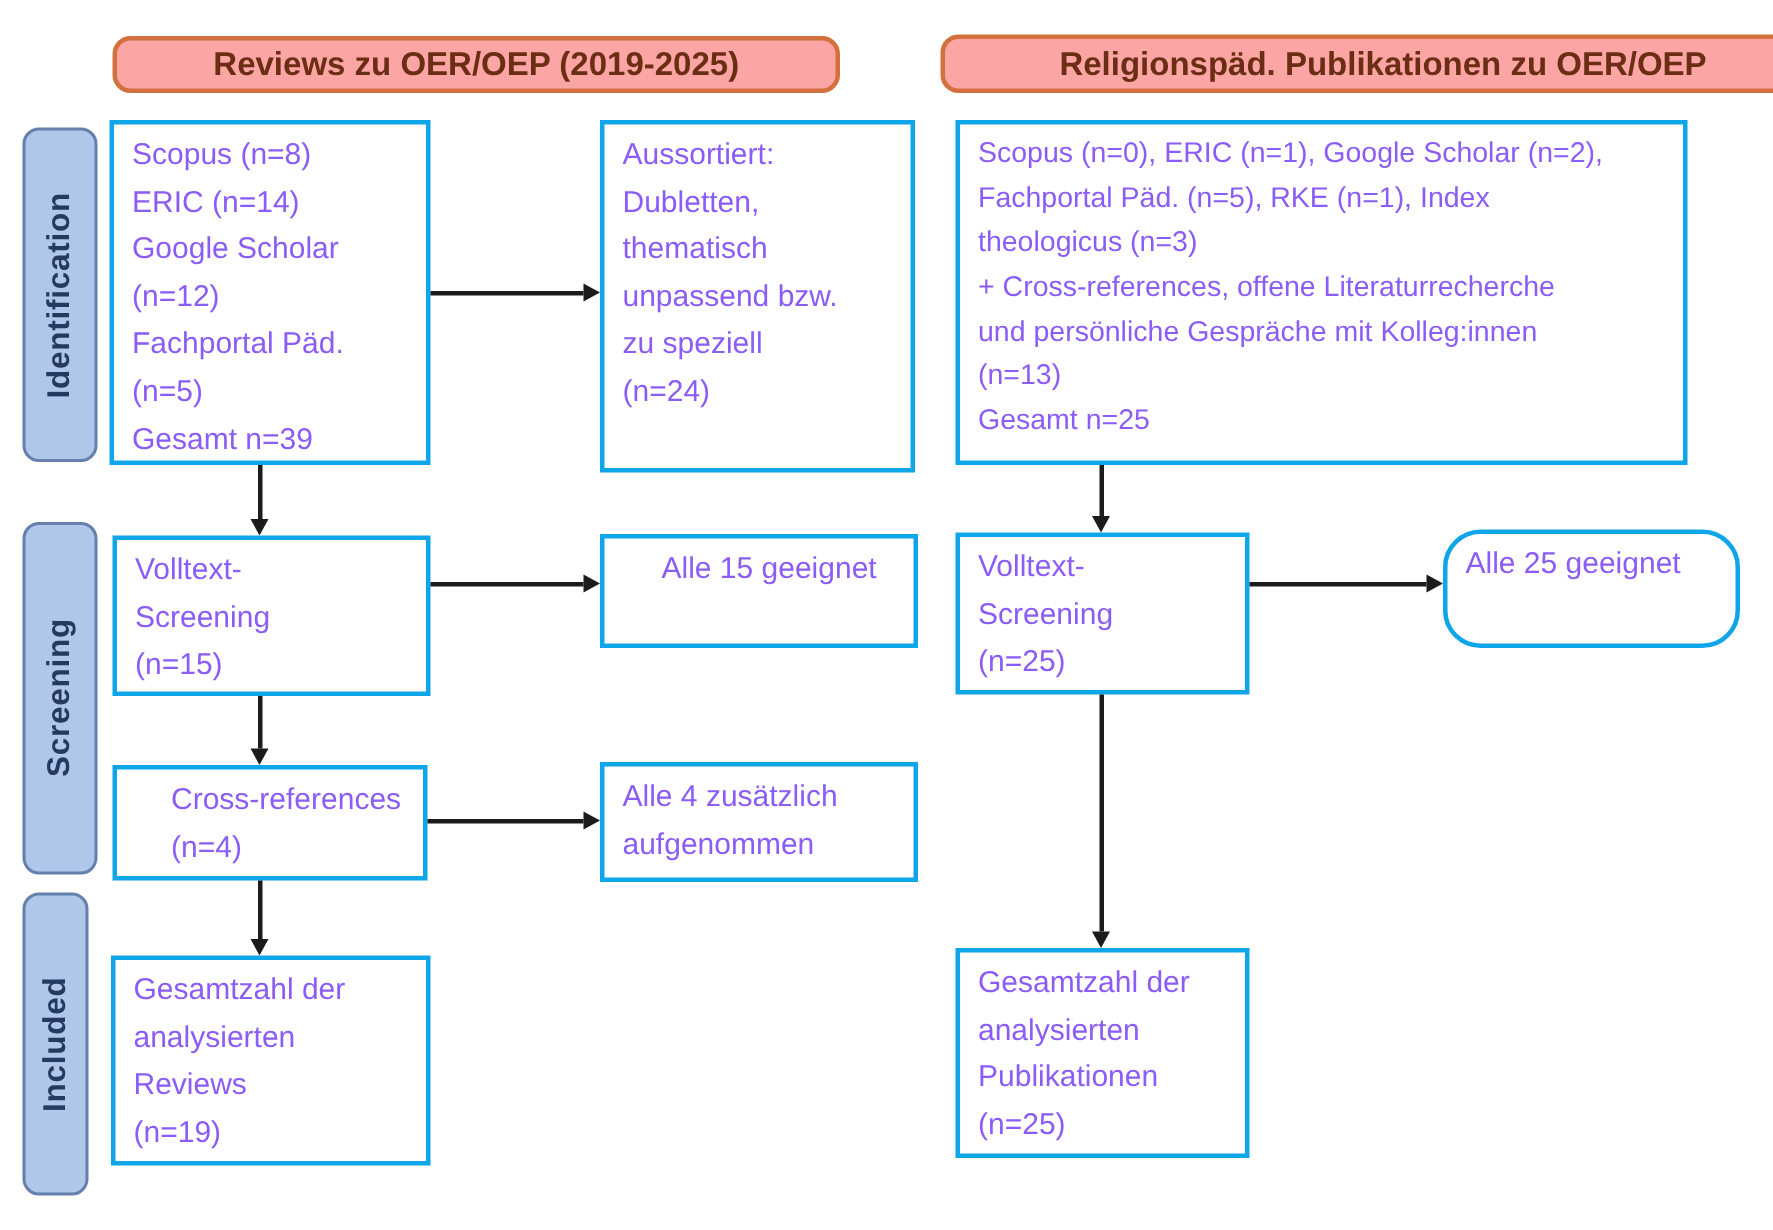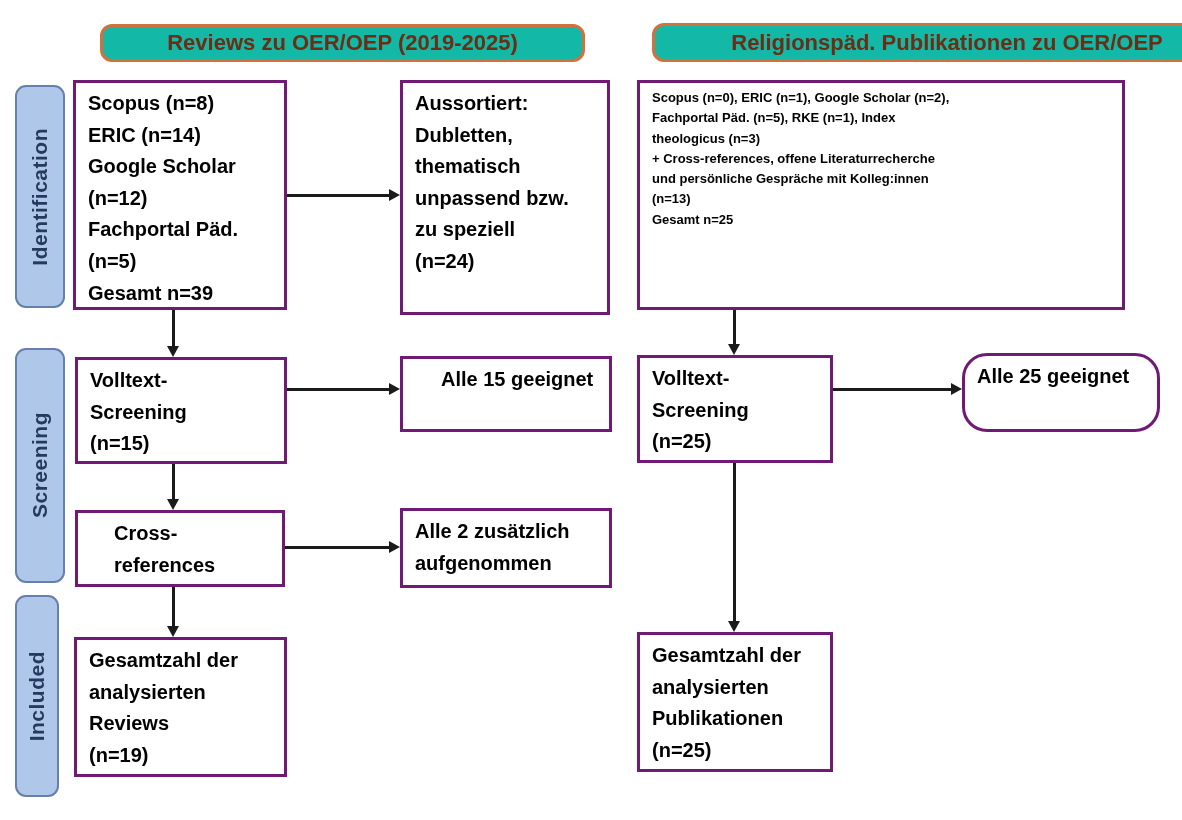--- a/index.html
+++ b/index.html
@@ -3,29 +3,28 @@
 <meta charset="utf-8">
 <style>
   html,body{margin:0;padding:0;background:#ffffff;}
   body{font-family:"Liberation Sans", sans-serif;}
   .canvas{position:relative;width:1182px;height:820px;background:#ffffff;overflow:hidden;}
 
   
   .col-header{
     position:absolute;
     box-sizing:border-box;
-    background:#14b8a6;
+    background:#fca5a5;
     border:3px solid #D2703E;
     border-radius:12px;
     color:#6B2D14;
     font-weight:700;
     font-size:22px;
     display:flex;align-items:center;justify-content:center;
     text-align:center;
-    margin-left:25px;
   }
   #hdr-left{left:75px;top:24px;width:485px;height:38px;}
   #hdr-right{left:627px;top:23px;width:590px;height:39px;}
 
   
   .stage-label{
     position:absolute;
     box-sizing:border-box;
     background:#AFC8E9;
     border:2px solid #6580AC;
@@ -43,37 +42,37 @@
   }
   #stage-identification{left:15px;top:85px;width:50px;height:223px;}
   #stage-screening{left:15px;top:348px;width:50px;height:235px;}
   #stage-included{left:15px;top:595px;width:44px;height:202px;}
 
   
   .flow-box{
     position:absolute;
     box-sizing:border-box;
     background:#ffffff;
-    border:3px solid #701a75;
-    color:#000000;
-    font-weight:700;
+    border:3px solid #0ea5e9;
+    color:#8b5cf6;
+    font-weight:400;
     font-size:20px;
     line-height:1.58;
     padding:5px 12px;
     white-space:pre-line;
     overflow:hidden;
   }
   #box-l-ident{left:73px;top:80px;width:214px;height:230px;}
   #box-l-excluded{left:400px;top:80px;width:210px;height:235px;}
   #box-l-fulltext{left:75px;top:357px;width:212px;height:107px;}
   #box-l-fulltext-result{left:400px;top:356px;width:212px;height:76px;padding-left:38px;}
   #box-l-crossref{left:75px;top:510px;width:210px;height:77px;padding-left:36px;}
   #box-l-crossref-result{left:400px;top:508px;width:212px;height:80px;}
   #box-l-included{left:74px;top:637px;width:213px;height:140px;}
-  #box-r-ident{left:637px;top:80px;width:488px;height:230px;font-size:13px;line-height:1.56;}
+  #box-r-ident{left:637px;top:80px;width:488px;height:230px;font-size:19px;line-height:1.56;}
   #box-r-fulltext{left:637px;top:355px;width:196px;height:108px;}
   #box-r-fulltext-result{left:962px;top:353px;width:198px;height:79px;border-radius:25px;}
   #box-r-included{left:637px;top:632px;width:196px;height:140px;}
 
   
   .arrow-v{position:absolute;width:3px;background:#1B1B1B;}
   .arrow-v::after{
     content:"";position:absolute;left:-5px;bottom:-11px;
     border-left:6.5px solid transparent;border-right:6.5px solid transparent;
     border-top:11px solid #1B1B1B;
@@ -124,21 +123,21 @@
 thematisch
 unpassend bzw.
 zu speziell
 (n=24)</div>
   <div class="flow-box" id="box-l-fulltext">Volltext-
 Screening
 (n=15)</div>
   <div class="flow-box" id="box-l-fulltext-result">Alle 15 geeignet</div>
   <div class="flow-box" id="box-l-crossref">Cross-references
 (n=4)</div>
-  <div class="flow-box" id="box-l-crossref-result">Alle 2 zusätzlich
+  <div class="flow-box" id="box-l-crossref-result">Alle 4 zusätzlich
 aufgenommen</div>
   <div class="flow-box" id="box-l-included">Gesamtzahl der
 analysierten
 Reviews
 (n=19)</div>
 
   <div class="flow-box" id="box-r-ident">Scopus (n=0), ERIC (n=1), Google Scholar (n=2),
 Fachportal Päd. (n=5), RKE (n=1), Index
 theologicus (n=3)
 + Cross-references, offene Literaturrecherche

